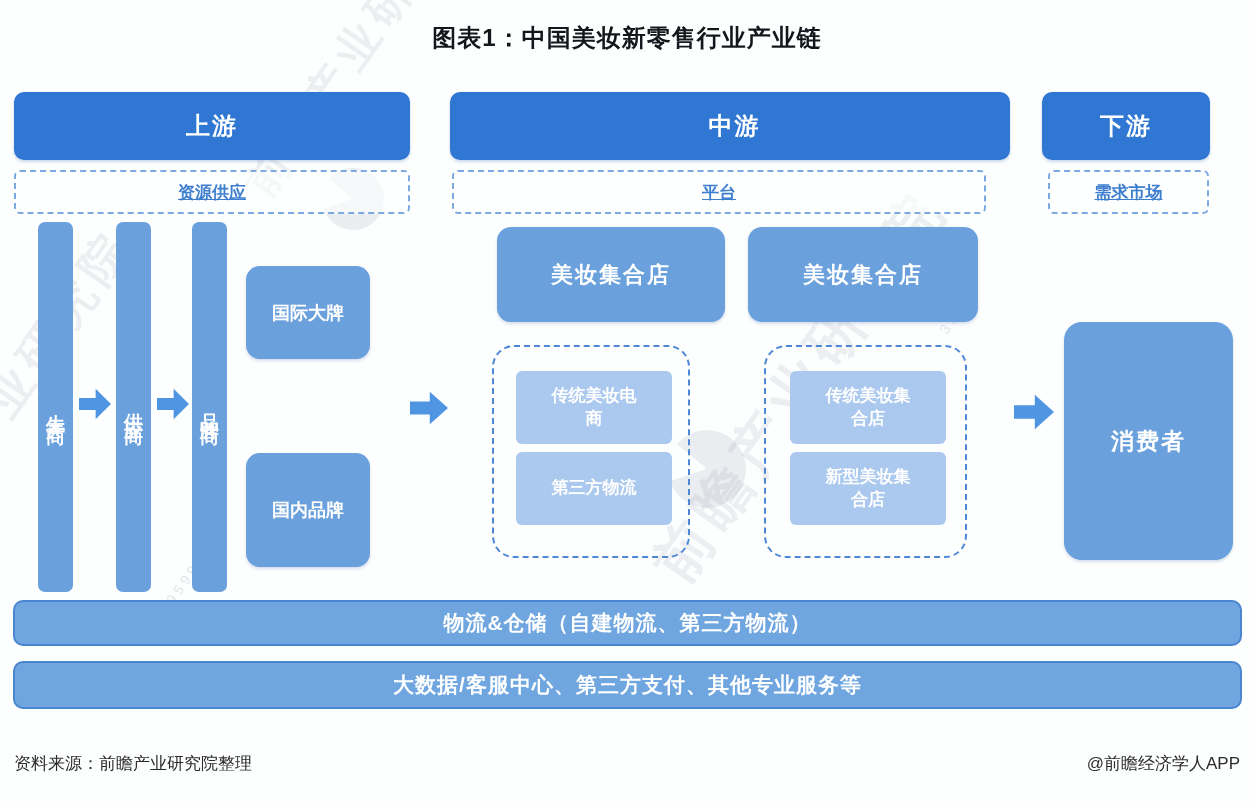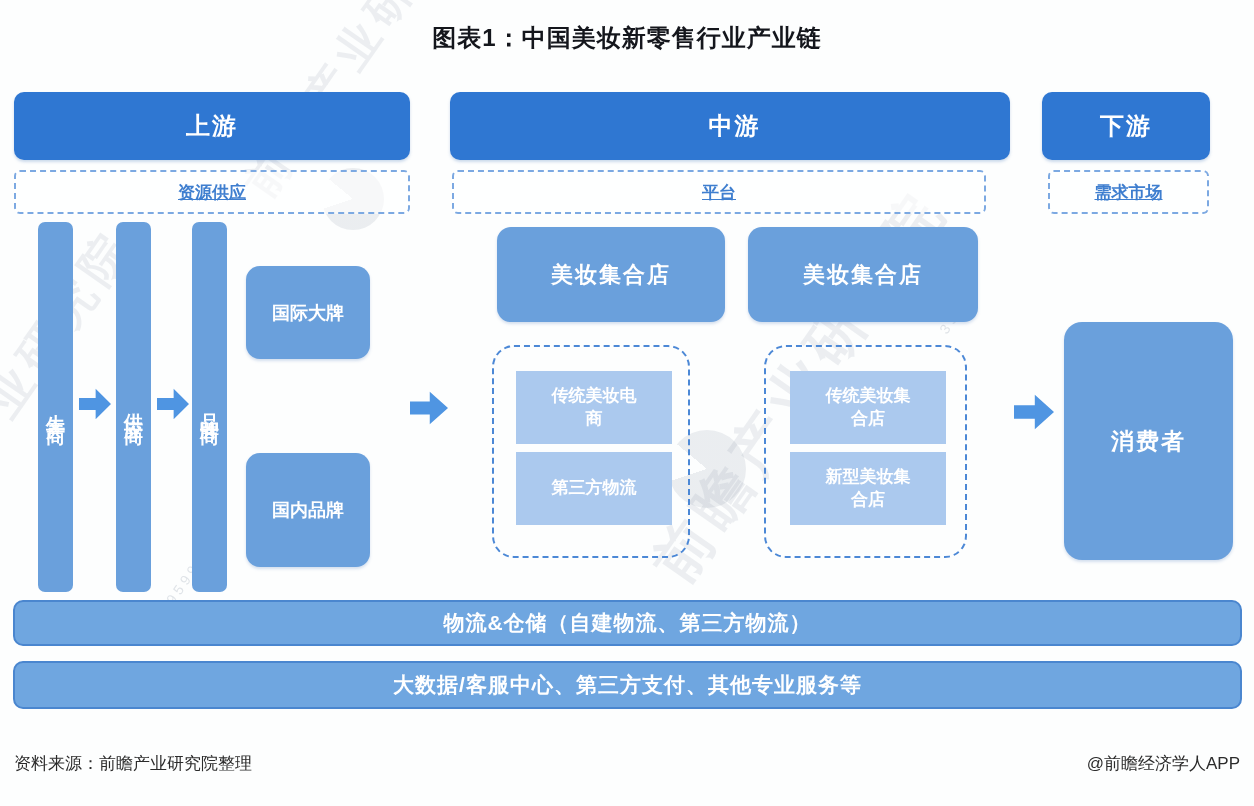--- a/index.html
+++ b/index.html
@@ -21,21 +21,21 @@
     display:flex;align-items:center;justify-content:center;background:rgba(255,255,255,.6);text-decoration:underline;}
 
   .vbar{background:var(--block-blue,#6aa0dc);border-radius:7px;color:#fff;font-weight:700;
     writing-mode:vertical-rl;text-orientation:upright;letter-spacing:6px;
     display:flex;align-items:center;justify-content:center;font-size:19px;}
 
   .bluebox{background:var(--block-blue,#6aa0dc);border-radius:14px;color:#fff;font-weight:700;
     display:flex;align-items:center;justify-content:center;text-align:center;
     box-shadow:0 2px 3px rgba(90,130,190,.25);}
 
-  .subbox{background:var(--light-blue,#abc9ee);border-radius:0;color:#fff;font-weight:700;
+  .subbox{background:var(--light-blue,#abc9ee);border-radius:6px;color:#fff;font-weight:700;
     font-size:17px;line-height:1.35;display:flex;align-items:center;justify-content:center;
     text-align:center;}
   .subbox span{display:block;width:92px;}
 
   .dashedgroup{border:2px dashed var(--dashed-border-strong,#4c88d6);border-radius:22px;}
 
   .arrow{background:var(--arrow-blue,#4f95e2);
     clip-path:polygon(0 31%,52% 31%,52% 2%,100% 50%,52% 98%,52% 69%,0 69%);}
 
   .supportbar{background:var(--support-blue,#6fa6e0);border:2px solid var(--support-border,#4a86cf);

